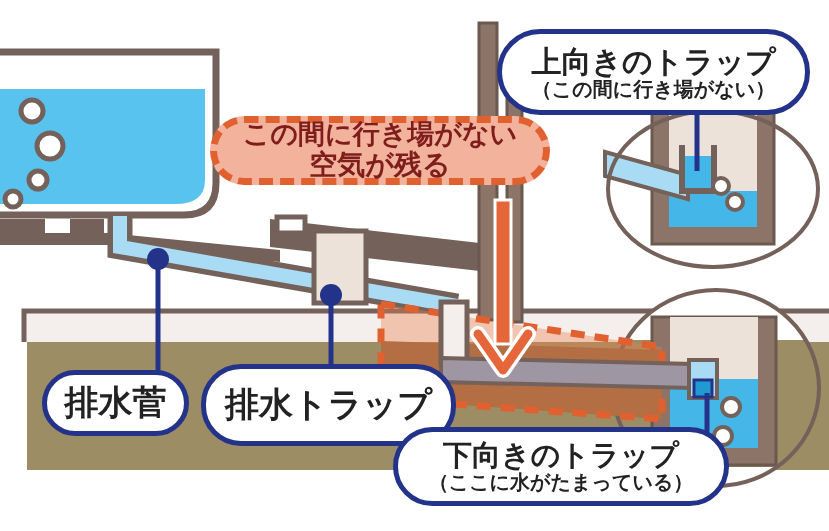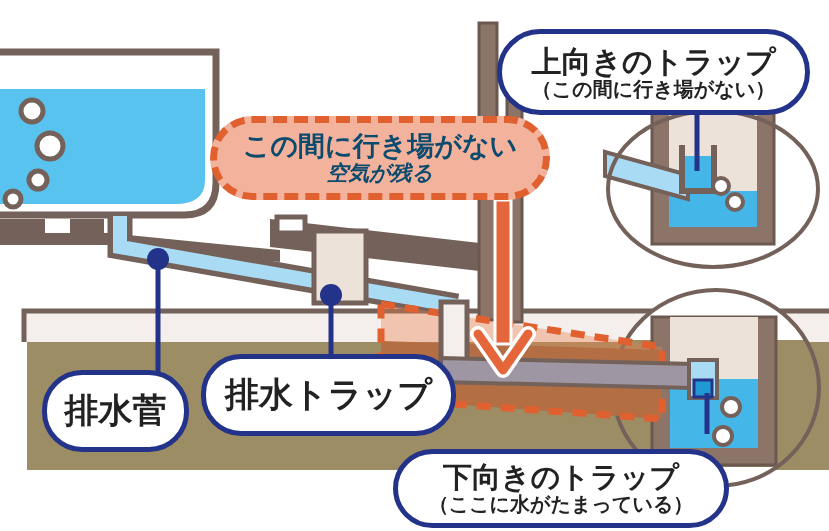--- a/index.html
+++ b/index.html
@@ -38,29 +38,29 @@
   .chev-o{fill:none;stroke:var(--orange);stroke-width:9;stroke-linecap:round;stroke-linejoin:round}
 
   
   .pill{position:absolute;background:#fff;border:5px solid var(--navy);border-radius:44px;
         display:flex;flex-direction:column;align-items:center;justify-content:center;
         font-weight:bold;color:#222;text-align:center;line-height:1.1;box-sizing:border-box;
         white-space:nowrap;}
   .pill .t1{font-size:30px;}
   .pill .t2{font-size:20px;}
   #label-up{left:497px;top:29px;width:313px;height:86px;}
-  #label-down{left:393px;top:427px;width:336px;height:79px;margin-top:22px;}
+  #label-down{left:393px;top:427px;width:336px;height:79px;}
   #label-down .t1{font-size:29px;}
-  #label-pipe{left:42px;top:370px;width:147px;height:82px;border-radius:40px;}
-  #label-trap{left:201px;top:354px;width:255px;height:82px;border-radius:40px;}
+  #label-pipe{left:42px;top:370px;width:147px;height:66px;border-radius:40px;}
+  #label-trap{left:201px;top:364px;width:255px;height:82px;border-radius:40px;}
   #label-pipe .t1,#label-trap .t1{font-size:34px;}
-  #air-note{left:210px;top:116px;width:340px;height:84px;background:var(--salmon);
-            border:7px dashed var(--dash-orange);border-radius:48px;color:#0c4a6e;}
+  #air-note{left:210px;top:116px;width:340px;height:69px;background:var(--salmon);
+            border:7px dashed var(--dash-orange);border-radius:48px;color:#7f1d1d;}
   #air-note .t1{font-size:27px;}
-  #air-note .t2{font-size:21px;font-style:italic;}
+  #air-note .t2{font-size:28px;}
 </style>
 </head>
 <body>
 
 <div id="stage">
 
   <svg id="scene" width="829" height="531" viewBox="0 0 829 531">
     <defs>
       <clipPath id="inset2clip">
           <ellipse cx="716" cy="388" rx="103" ry="98"></ellipse>

